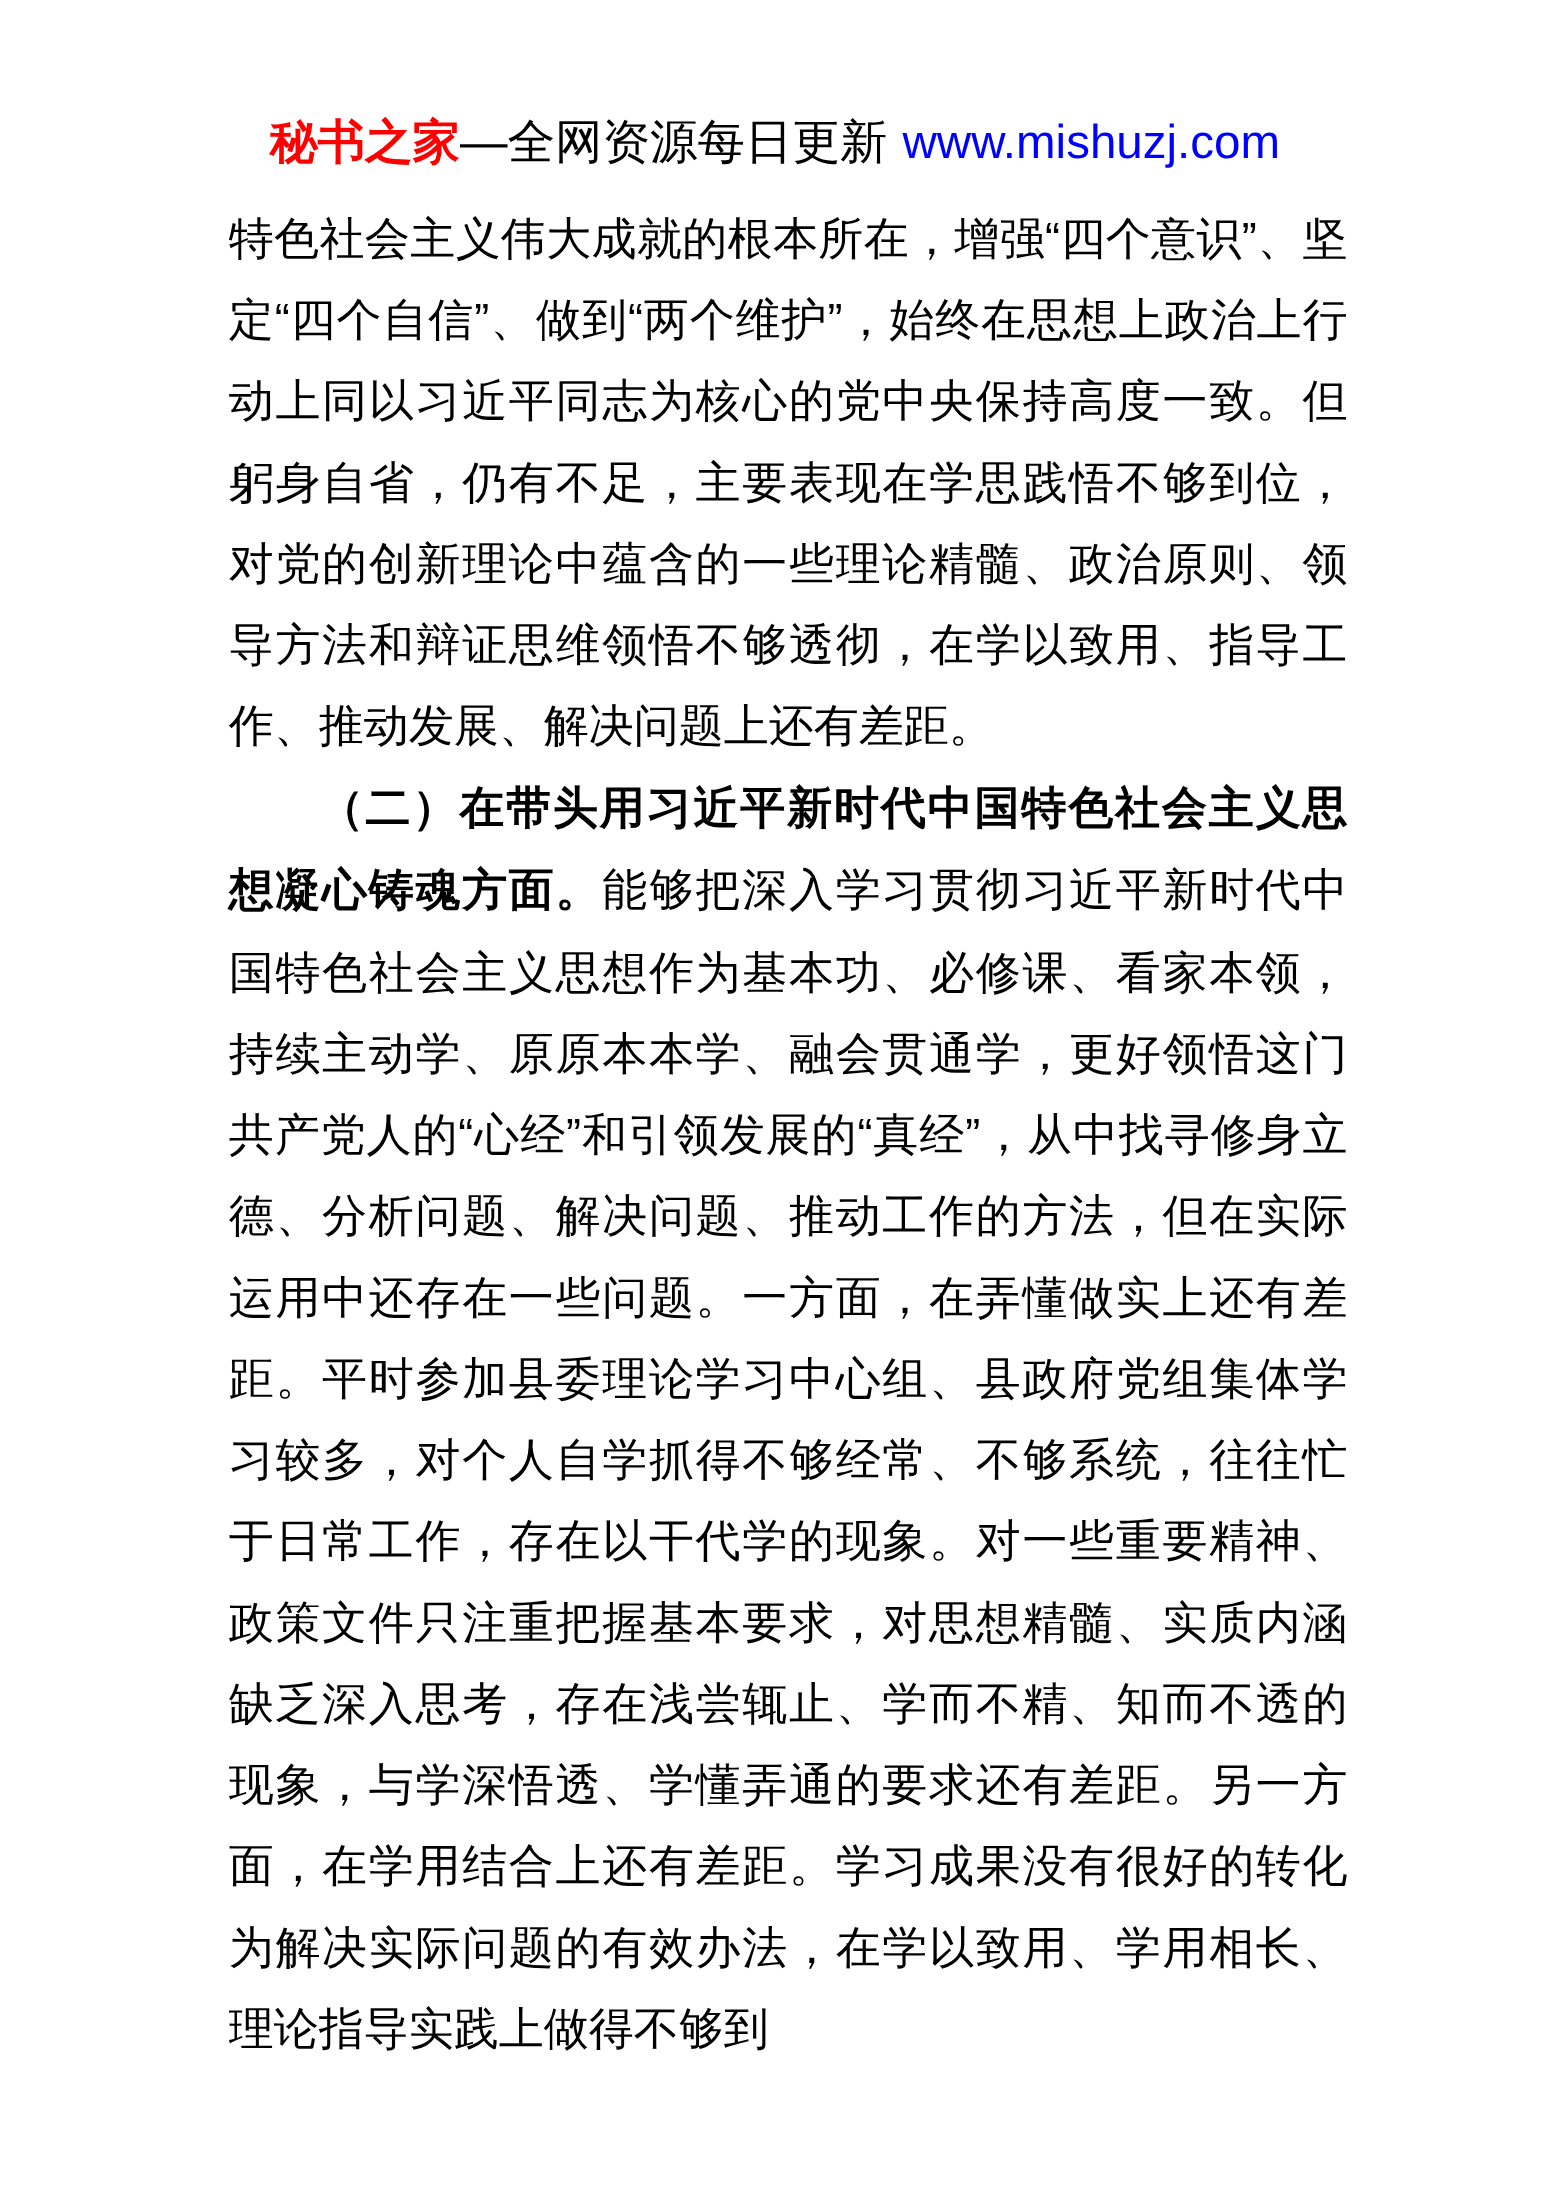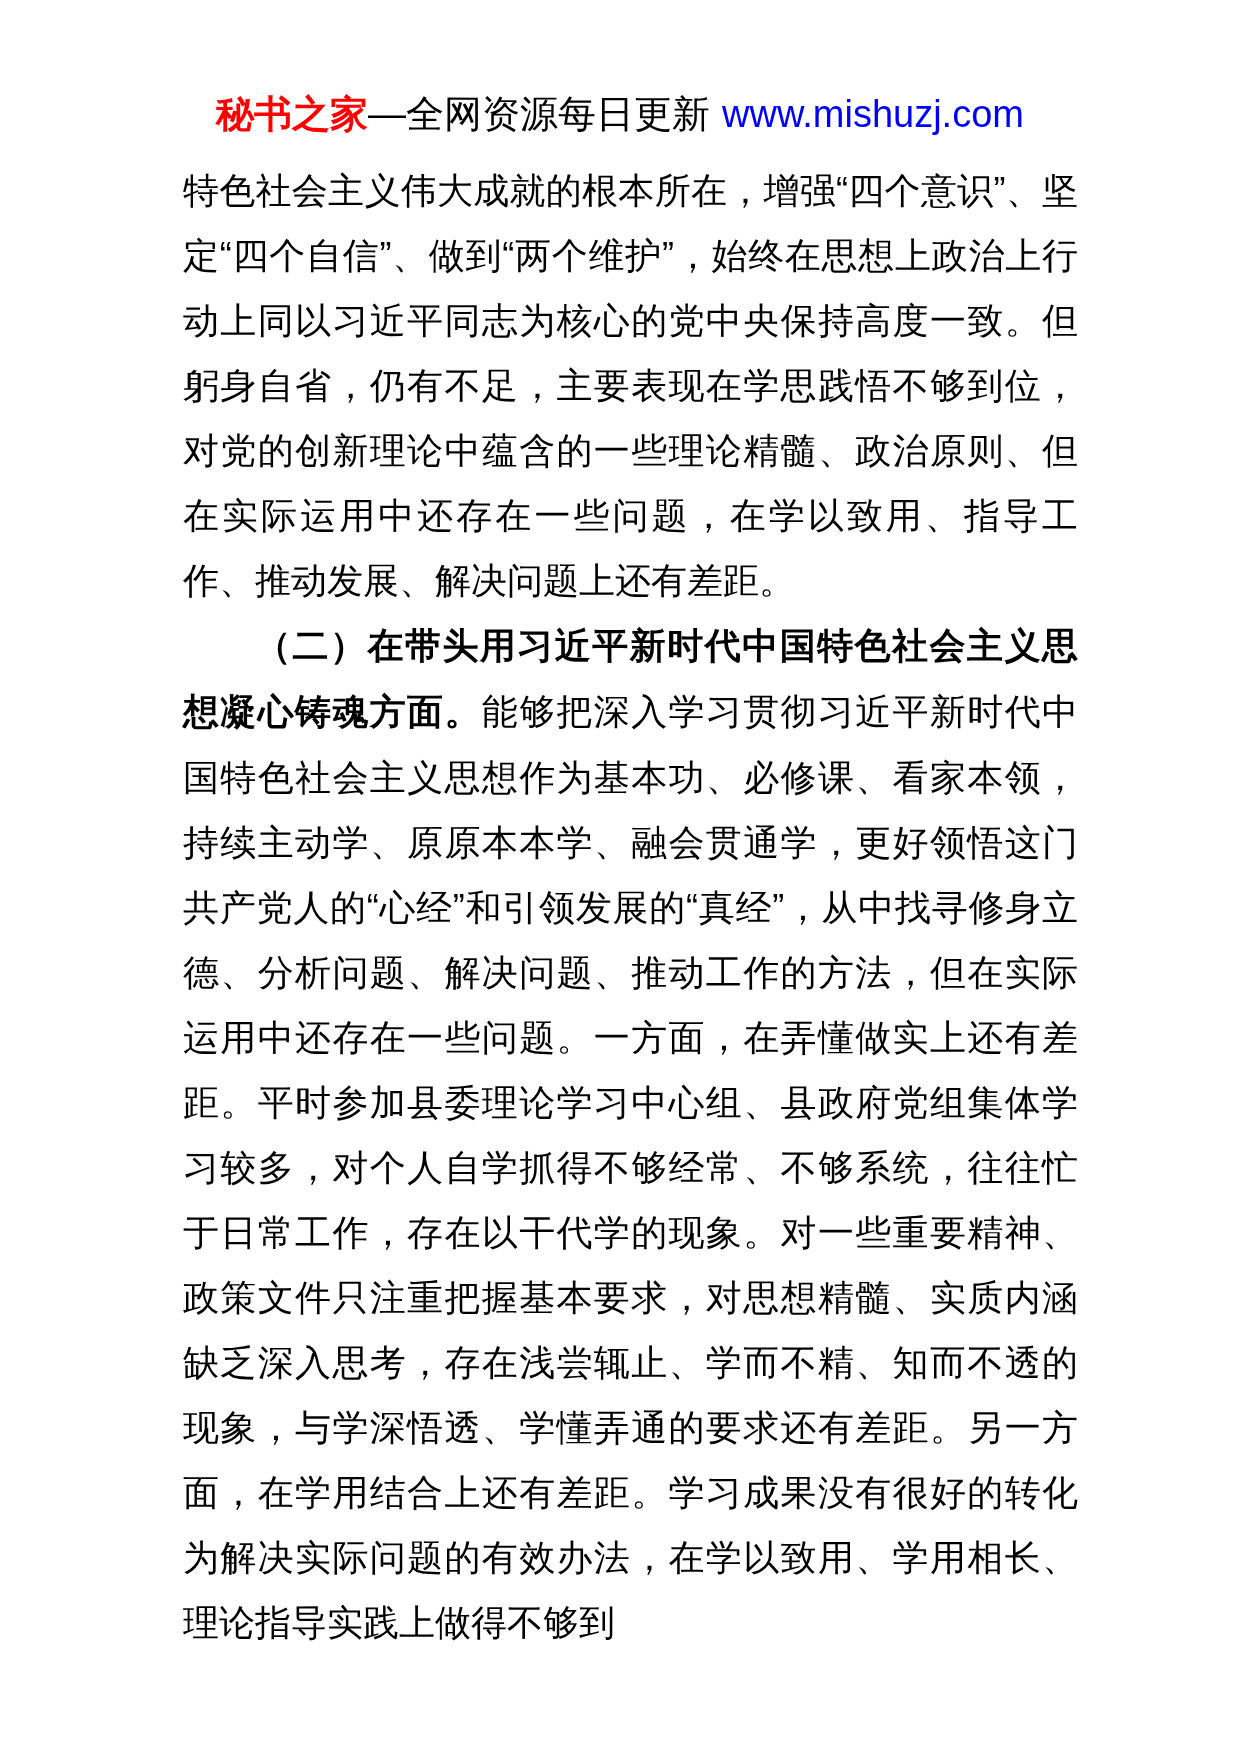--- a/index.html
+++ b/index.html
@@ -72,21 +72,21 @@
 
 <div class="page">
 
   <div class="site-header">
     <span class="site-name">秘书之家</span><span class="header-dash">—</span><span class="site-tagline">全网资源每日更新</span><a class="site-url">www.mishuzj.com</a>
   </div>
 
   <div class="doc-body">
 
     <p class="para">
-      <span>特色社会主义伟大成就的根本所在，增强“四个意识”、坚定“四个自信”、做到“两个维护”，始终在思想上政治上行动上同以习近平同志为核心的党中央保持高度一致。但躬身自省，仍有不足，主要表现在学思践悟不够到位，对党的创新理论中蕴含的一些理论精髓、政治原则、但在实际运用中还存在一些问题，在学以致用、指导工作、推动发展、解决问题上还有差距。</span>
+      <span>特色社会主义伟大成就的根本所在，增强“四个意识”、坚定“四个自信”、做到“两个维护”，始终在思想上政治上行动上同以习近平同志为核心的党中央保持高度一致。但躬身自省，仍有不足，主要表现在学思践悟不够到位，对党的创新理论中蕴含的一些理论精髓、政治原则、领导方法和辩证思维领悟不够透彻，在学以致用、指导工作、推动发展、解决问题上还有差距。</span>
     </p>
 
     <p class="para indent">
       <span class="seg-bold">（二）在带头用习近平新时代中国特色社会主义思想凝心铸魂方面。</span><span>能够把深入学习贯彻习近平新时代中国特色社会主义思想作为基本功、必修课、看家本领，持续主动学、原原本本学、融会贯通学，更好领悟这门共产党人的“心经”和引领发展的“真经”，从中找寻修身立德、分析问题、解决问题、推动工作的方法，但在实际运用中还存在一些问题。一方面，在弄懂做实上还有差距。平时参加县委理论学习中心组、县政府党组集体学习较多，对个人自学抓得不够经常、不够系统，往往忙于日常工作，存在以干代学的现象。对一些重要精神、政策文件只注重把握基本要求，对思想精髓、实质内涵缺乏深入思考，存在浅尝辄止、学而不精、知而不透的现象，与学深悟透、学懂弄通的要求还有差距。另一方面，在学用结合上还有差距。学习成果没有很好的转化为解决实际问题的有效办法，在学以致用、学用相长、理论指导实践上做得不够到</span>
     </p>
 
   </div>
 
 </div>
 

